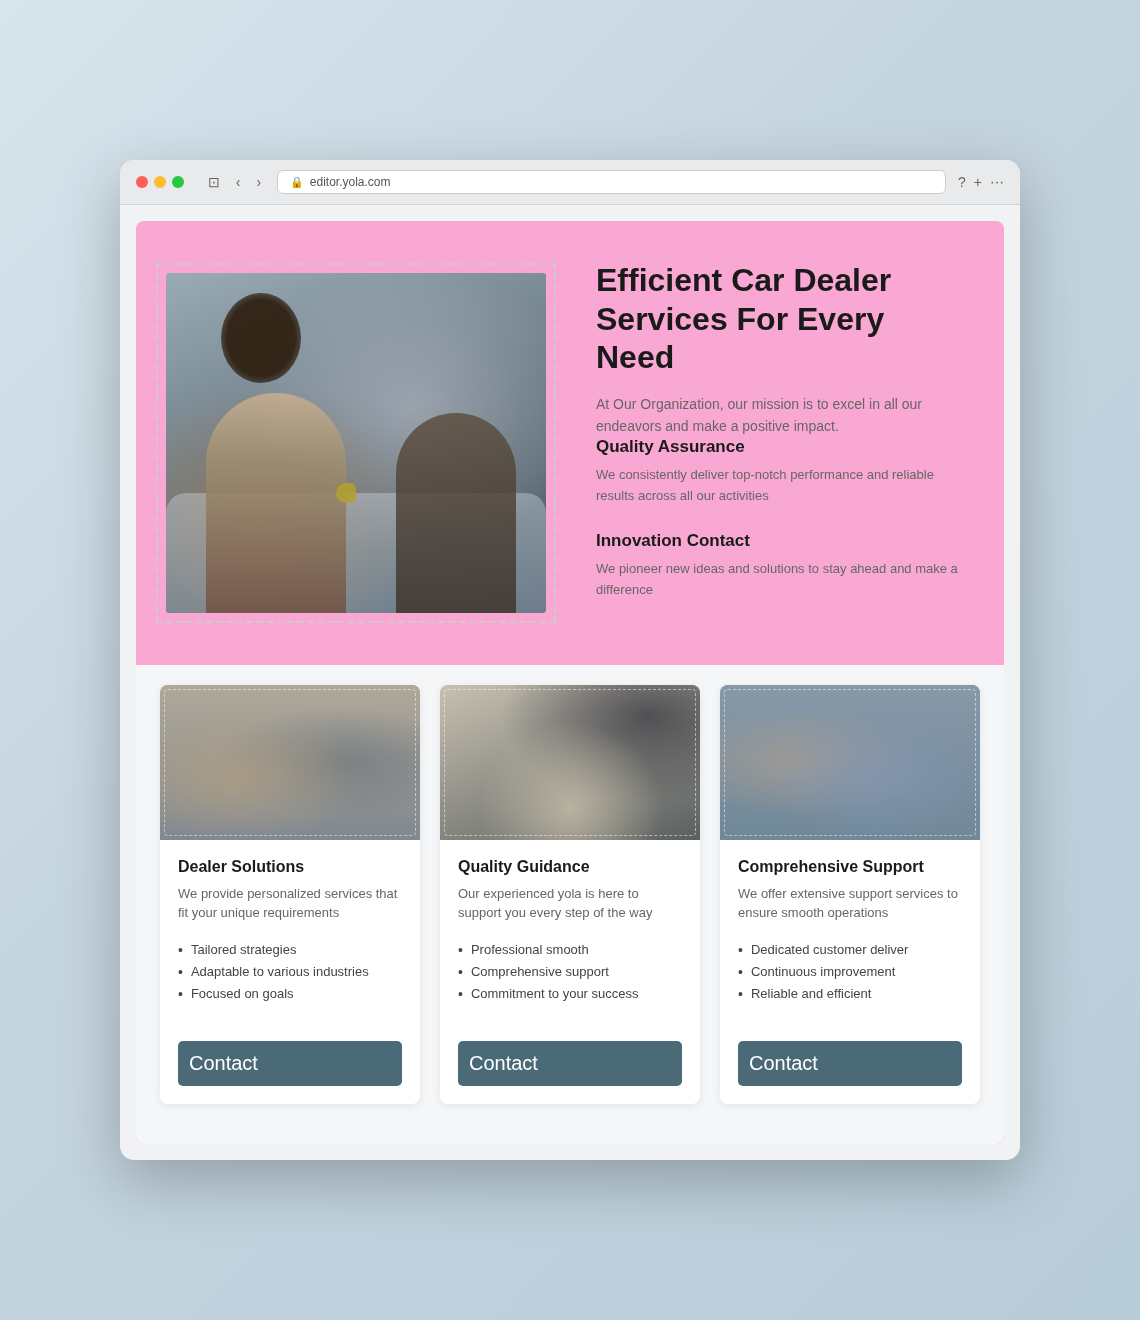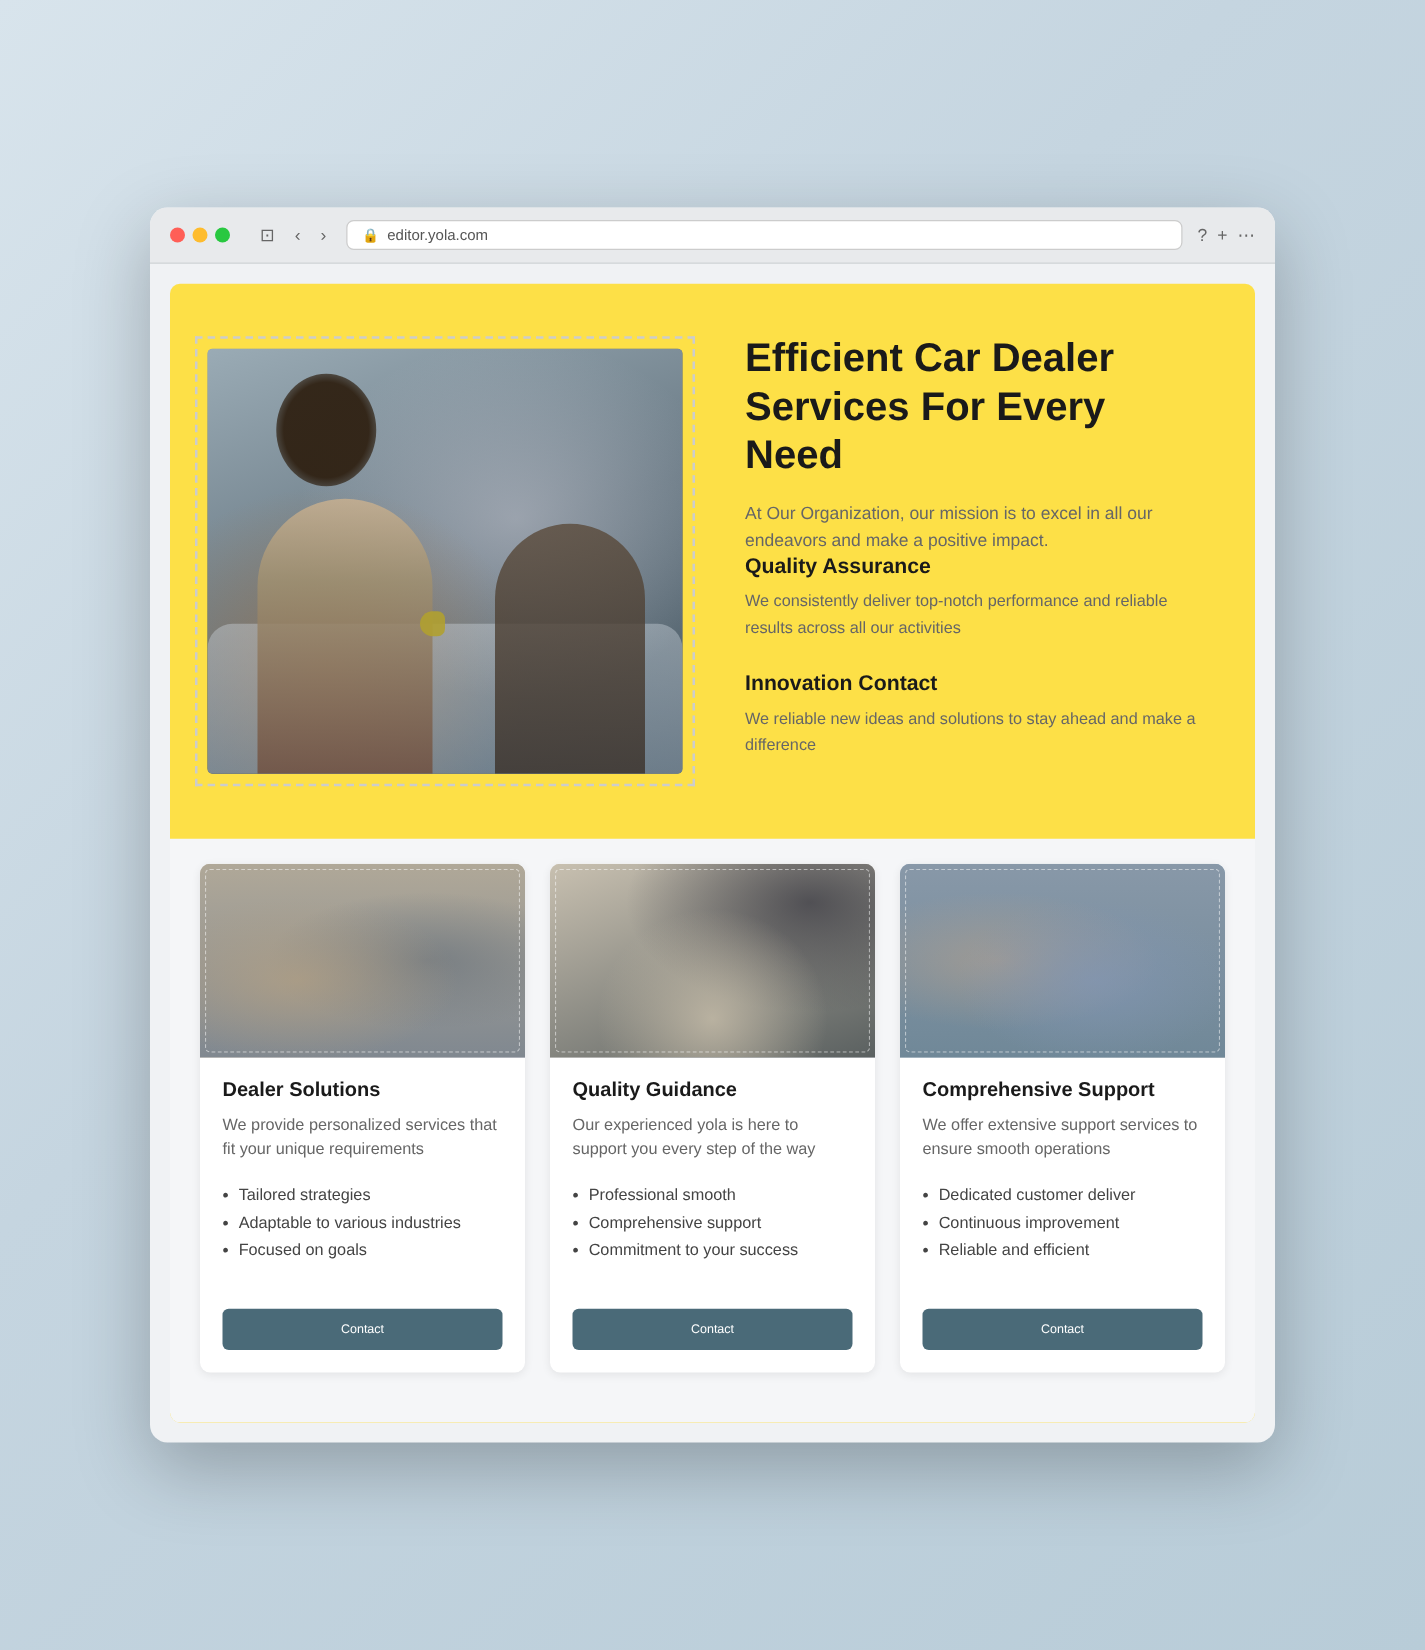--- a/index.html
+++ b/index.html
@@ -65,21 +65,21 @@
       gap: 8px;
     }
     .browser-action-btn {
       background: none;
       border: none;
       font-size: 14px;
       color: #666;
       cursor: pointer;
     }
     .page-content {
-      background: #fde047;
+      background: #f9a8d4;
       margin: 16px;
       border-radius: 8px;
       padding: 0;
       overflow: hidden;
     }
     
     .hero-section {
       display: flex;
       padding: 40px 40px 40px 0;
       gap: 40px;
@@ -275,24 +275,24 @@
       flex-shrink: 0;
     }
     .contact-btn {
       display: block;
       width: 100%;
       background: #4a6a78;
       color: white;
       border: none;
       border-radius: 5px;
       padding: 11px;
-      font-size: 10px;
+      font-size: 20px;
       font-weight: 500;
       cursor: pointer;
-      text-align: center;
+      text-align: left;
     }
     
     .hair-dark {
       position: absolute;
       top: 20px;
       left: 55px;
       width: 80px;
       height: 90px;
       background: radial-gradient(ellipse, #2a1a0a 60%, transparent 100%);
       border-radius: 50%;
@@ -356,21 +356,21 @@
         <h1 class="hero-title">Efficient Car Dealer Services For Every Need</h1>
         <p class="hero-subtitle">At Our Organization, our mission is to excel in all our endeavors and make a positive impact.</p>
 
         <div class="feature">
           <div class="feature-title">Quality Assurance</div>
           <div class="feature-desc">We consistently deliver top-notch performance and reliable results across all our activities</div>
         </div>
 
         <div class="feature">
           <div class="feature-title">Innovation Contact</div>
-          <div class="feature-desc">We reliable new ideas and solutions to stay ahead and make a difference</div>
+          <div class="feature-desc">We pioneer new ideas and solutions to stay ahead and make a difference</div>
         </div>
       </div>
     </div>
 
     <div class="cards-section">
       <div class="cards-grid">
 
         <div class="card">
           <div class="card-image card-img-1">
             <div class="card-dashed-border"></div>

